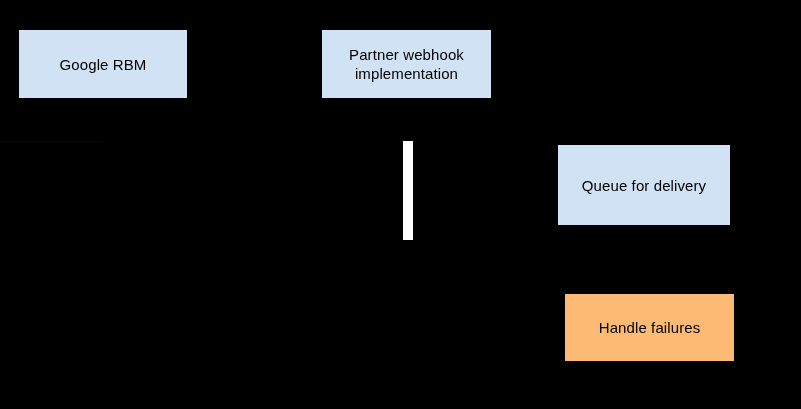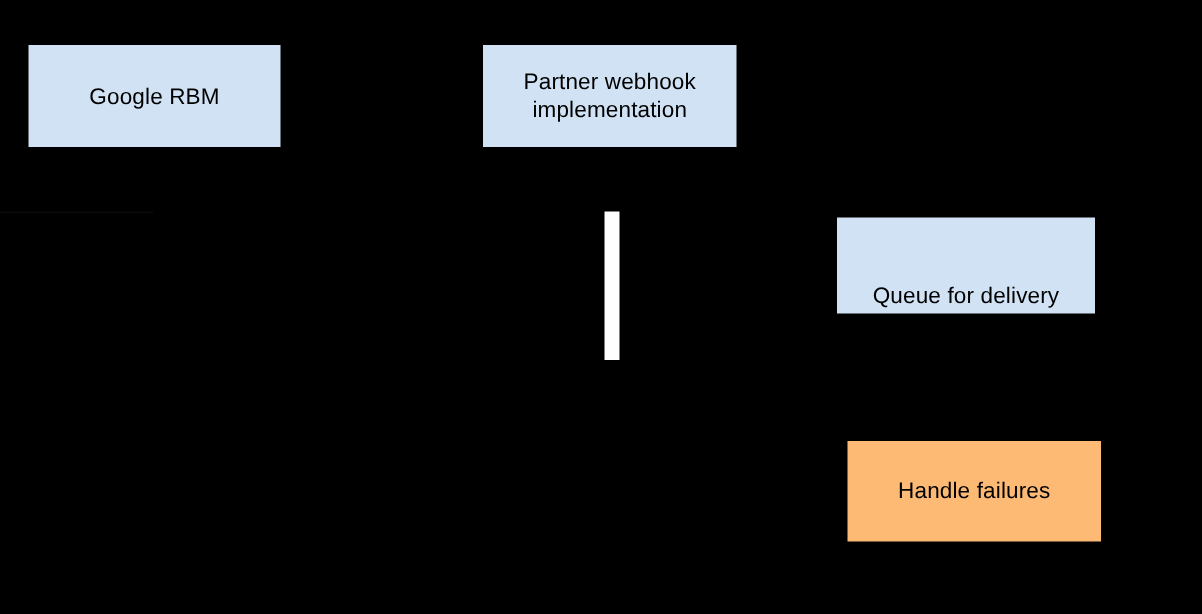--- a/index.html
+++ b/index.html
@@ -55,21 +55,21 @@
     <span class="node-label">Partner webhook
 implementation</span>
   </div>
 
   <div class="node" style="left:19px; top:30px; width:168px; height:68px; background:#d0e2f3;">
     <span class="node-label">Google RBM</span>
   </div>
 
   <div class="connector" style="left:403px; top:141px; width:10px; height:99px; background:#ffffff;"></div>
 
-  <div class="node" style="left:558px; top:145px; width:172px; height:64px; background:#d0e2f3;align-items:flex-end;">
+  <div class="node" style="left:558px; top:145px; width:172px; height:80px; background:#d0e2f3;">
     <span class="node-label">Queue for delivery</span>
   </div>
 
   <div class="node" style="left:565px; top:294px; width:169px; height:67px; background:#fdba74;">
     <span class="node-label">Handle failures</span>
   </div>
 
 </div>
 
 </body></html>

